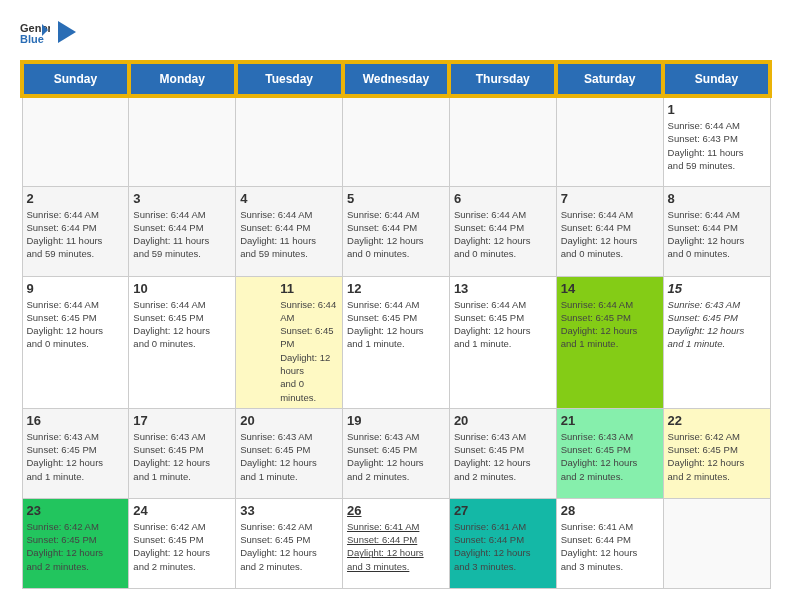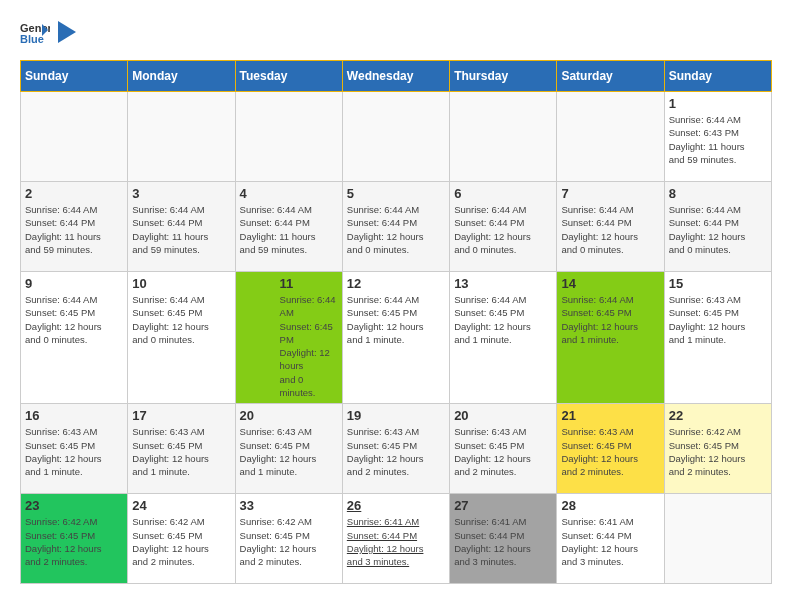--- a/index.html
+++ b/index.html
@@ -41,22 +41,22 @@
       width: 100%;
       border-collapse: collapse;
       table-layout: fixed;
     }
     thead tr th {
       background-color: #2a6db5;
       color: #fff;
       font-size: 12px;
       font-weight: bold;
       padding: 8px 4px;
-      text-align: left;
-      border: 1px solid #eab308;
+      text-align: center;
+      border: 4px solid #eab308;
     }
     tbody tr td {
       border: 1px solid #ccc;
       vertical-align: top;
       padding: 4px 4px;
       height: 90px;
       font-size: 10px;
       color: #333;
     }
     .day-num {
@@ -192,21 +192,21 @@
 Daylight: 12 hours
 and 0 minutes.</div>
         </td>
         <td style="background: rgb(255, 255, 255);">
           <span class="day-num">10</span>
           <div class="day-info" style="white-space: pre-line;">Sunrise: 6:44 AM
 Sunset: 6:45 PM
 Daylight: 12 hours
 and 0 minutes.</div>
         </td>
-        <td style="background: #84cc16; padding-left: 44px;">
+        <td style="background: #fef9c3; padding-left: 44px;">
           <span class="day-num">11</span>
           <div class="day-info" style="white-space: pre-line;">Sunrise: 6:44 AM
 Sunset: 6:45 PM
 Daylight: 12 hours
 and 0 minutes.</div>
         </td>
         <td style="background: rgb(255, 255, 255);">
           <span class="day-num">12</span>
           <div class="day-info" style="white-space: pre-line;">Sunrise: 6:44 AM
 Sunset: 6:45 PM
@@ -220,21 +220,21 @@
 Daylight: 12 hours
 and 1 minute.</div>
         </td>
         <td style="background: #84cc16;">
           <span class="day-num">14</span>
           <div class="day-info" style="white-space: pre-line;">Sunrise: 6:44 AM
 Sunset: 6:45 PM
 Daylight: 12 hours
 and 1 minute.</div>
         </td>
-        <td style="background: rgb(255, 255, 255);">
+        <td style="background: rgb(255, 255, 255); font-style: italic;">
           <span class="day-num">15</span>
           <div class="day-info" style="white-space: pre-line;">Sunrise: 6:43 AM
 Sunset: 6:45 PM
 Daylight: 12 hours
 and 1 minute.</div>
         </td>
       </tr>
       <tr>
         <td style="background: rgb(245, 245, 245);">
           <span class="day-num">16</span>
@@ -264,21 +264,21 @@
 Daylight: 12 hours
 and 2 minutes.</div>
         </td>
         <td style="background: rgb(245, 245, 245);">
           <span class="day-num">20</span>
           <div class="day-info" style="white-space: pre-line;">Sunrise: 6:43 AM
 Sunset: 6:45 PM
 Daylight: 12 hours
 and 2 minutes.</div>
         </td>
-        <td style="background: #fde047;">
+        <td style="background: #86efac;">
           <span class="day-num">21</span>
           <div class="day-info" style="white-space: pre-line;">Sunrise: 6:43 AM
 Sunset: 6:45 PM
 Daylight: 12 hours
 and 2 minutes.</div>
         </td>
         <td style="background: #fef9c3;">
           <span class="day-num">22</span>
           <div class="day-info" style="white-space: pre-line;">Sunrise: 6:42 AM
 Sunset: 6:45 PM
@@ -308,21 +308,21 @@
 Daylight: 12 hours
 and 2 minutes.</div>
         </td>
         <td style="background: rgb(255, 255, 255); text-decoration: underline;">
           <span class="day-num">26</span>
           <div class="day-info" style="white-space: pre-line;">Sunrise: 6:41 AM
 Sunset: 6:44 PM
 Daylight: 12 hours
 and 3 minutes.</div>
         </td>
-        <td style="background: #a3a3a3;">
+        <td style="background: #14b8a6;">
           <span class="day-num">27</span>
           <div class="day-info" style="white-space: pre-line;">Sunrise: 6:41 AM
 Sunset: 6:44 PM
 Daylight: 12 hours
 and 3 minutes.</div>
         </td>
         <td style="background: rgb(255, 255, 255);">
           <span class="day-num">28</span>
           <div class="day-info" style="white-space: pre-line;">Sunrise: 6:41 AM
 Sunset: 6:44 PM

